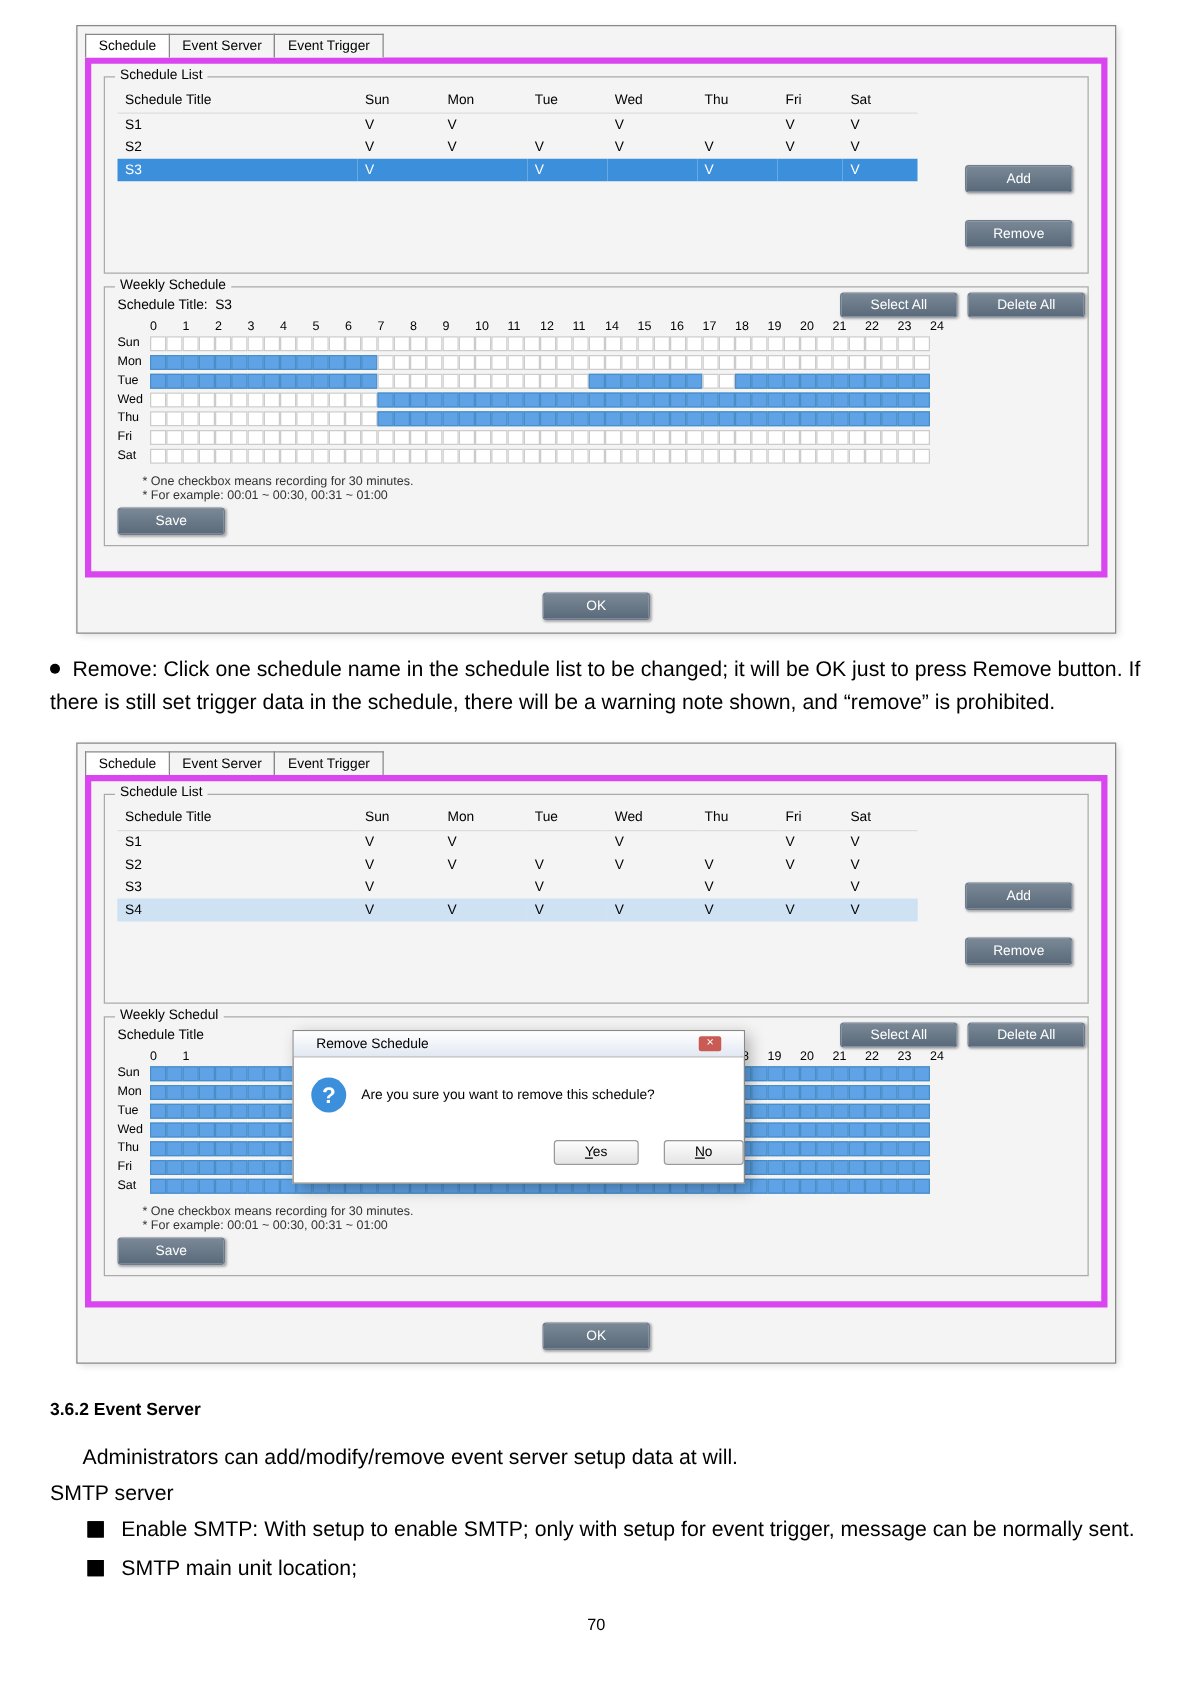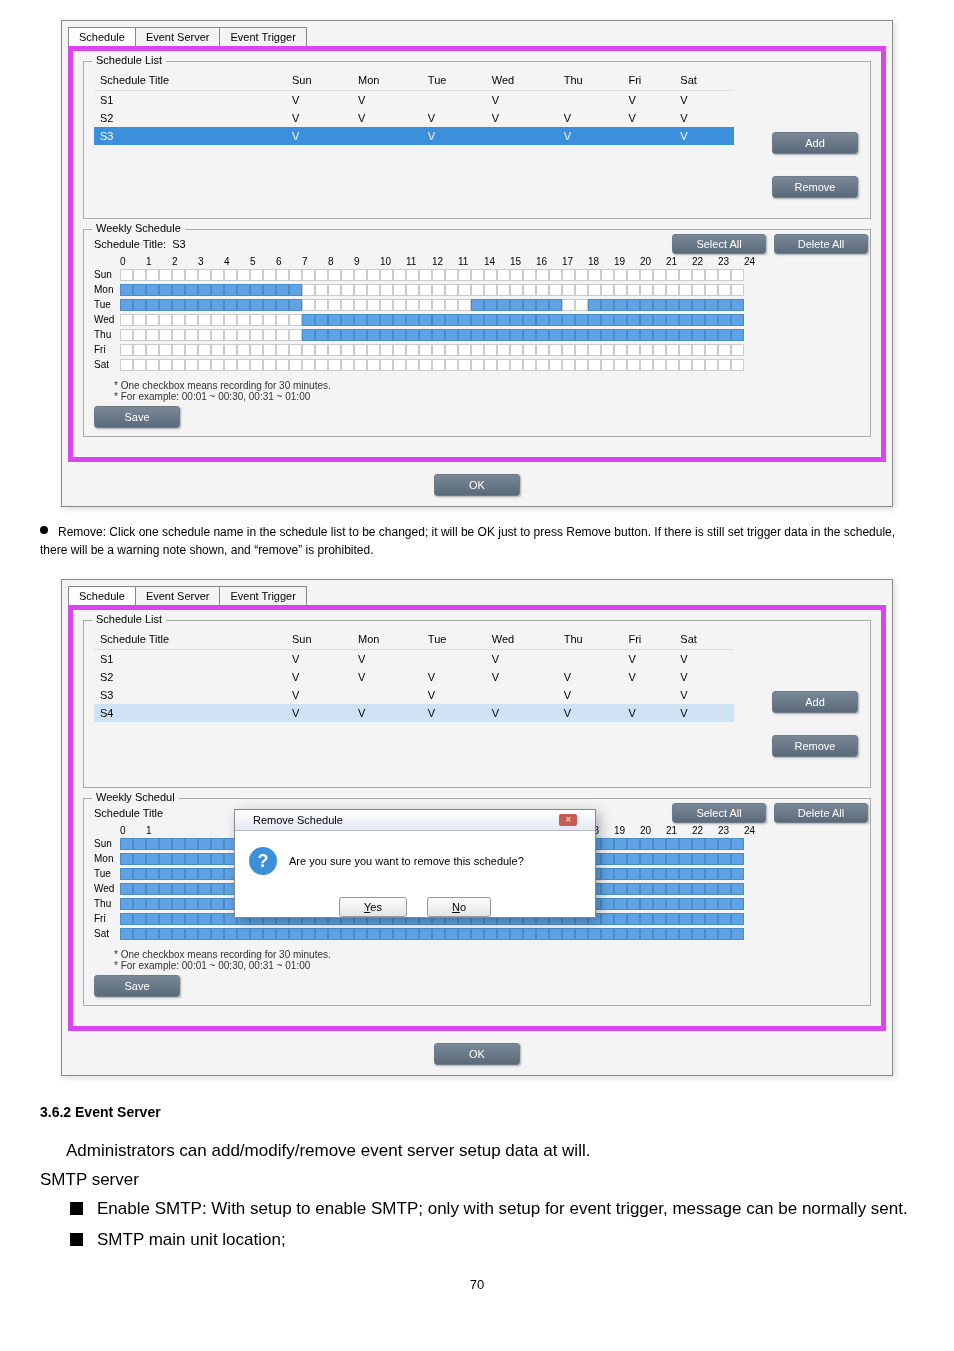--- a/index.html
+++ b/index.html
@@ -29,24 +29,24 @@
 .grid{display:flex;height:12px}
 .cell{width:13px;border:1px solid #ccc;box-sizing:border-box;background:#fff}
 .cell.on{background:#5fa3e6;border-color:#4a8ec8}
 .note{font-size:10px;margin-top:8px;padding-left:20px;color:#333}
 .save-row{display:flex;margin-top:4px}
 .ok-row{display:flex;justify-content:center;padding:6px 12px 10px}
 .popup{position:absolute;left:150px;top:10px;width:360px;background:#fff;border:1px solid #888;box-shadow:4px 4px 12px rgba(0,0,0,.3);z-index:5}
 .popup-title{background:linear-gradient(#fff,#e2e8f2);border-bottom:1px solid #bbb;padding:4px 18px;font-size:11px;display:flex;justify-content:space-between}
 .popup-body{padding:16px 14px;display:flex;align-items:center;gap:12px}
 .qmark{width:28px;height:28px;border-radius:50%;background:#3b8fdb;color:#fff;display:flex;align-items:center;justify-content:center;font-weight:bold;font-size:18px}
-.popup-btns{display:flex;justify-content:center;gap:20px;padding:6px 0 0}
+.popup-btns{display:flex;justify-content:flex-end;gap:20px;padding:6px 0 14px}
 .popup-btn{border:1px solid #999;background:linear-gradient(#fdfdfd,#e4e4e4);padding:3px 24px;font-size:11px;border-radius:3px}
 .close-x{background:#c95b54;color:#fff;padding:0 6px;border-radius:2px;font-size:10px}
-.bullet-para{margin:4px 0 20px;font-size:12px;line-height:1.5}
+.bullet-para{margin:4px 0 20px;font-size:17px;line-height:1.5}
 .bullet-para .bullet{display:inline-block;width:8px;height:8px;background:#000;border-radius:50%;margin-right:10px;vertical-align:2px}
 h3{font-size:14px;font-weight:bold;margin:28px 0 18px}
 .body-p{font-size:17px;margin:6px 0 6px 26px;line-height:1.5}
 .body-p2{font-size:17px;margin:0 0 6px 0}
 .sq-list{margin:6px 0 0 30px}
 .sq-item{display:flex;align-items:flex-start;gap:14px;font-size:17px;line-height:1.5;margin-bottom:6px}
 .sq{width:11px;height:11px;border:1.5px solid #000;background:#000;margin-top:6px;flex-shrink:0}
 .pagenum{text-align:center;font-size:13px;margin-top:24px}
 .limited{position:relative}
 </style>

